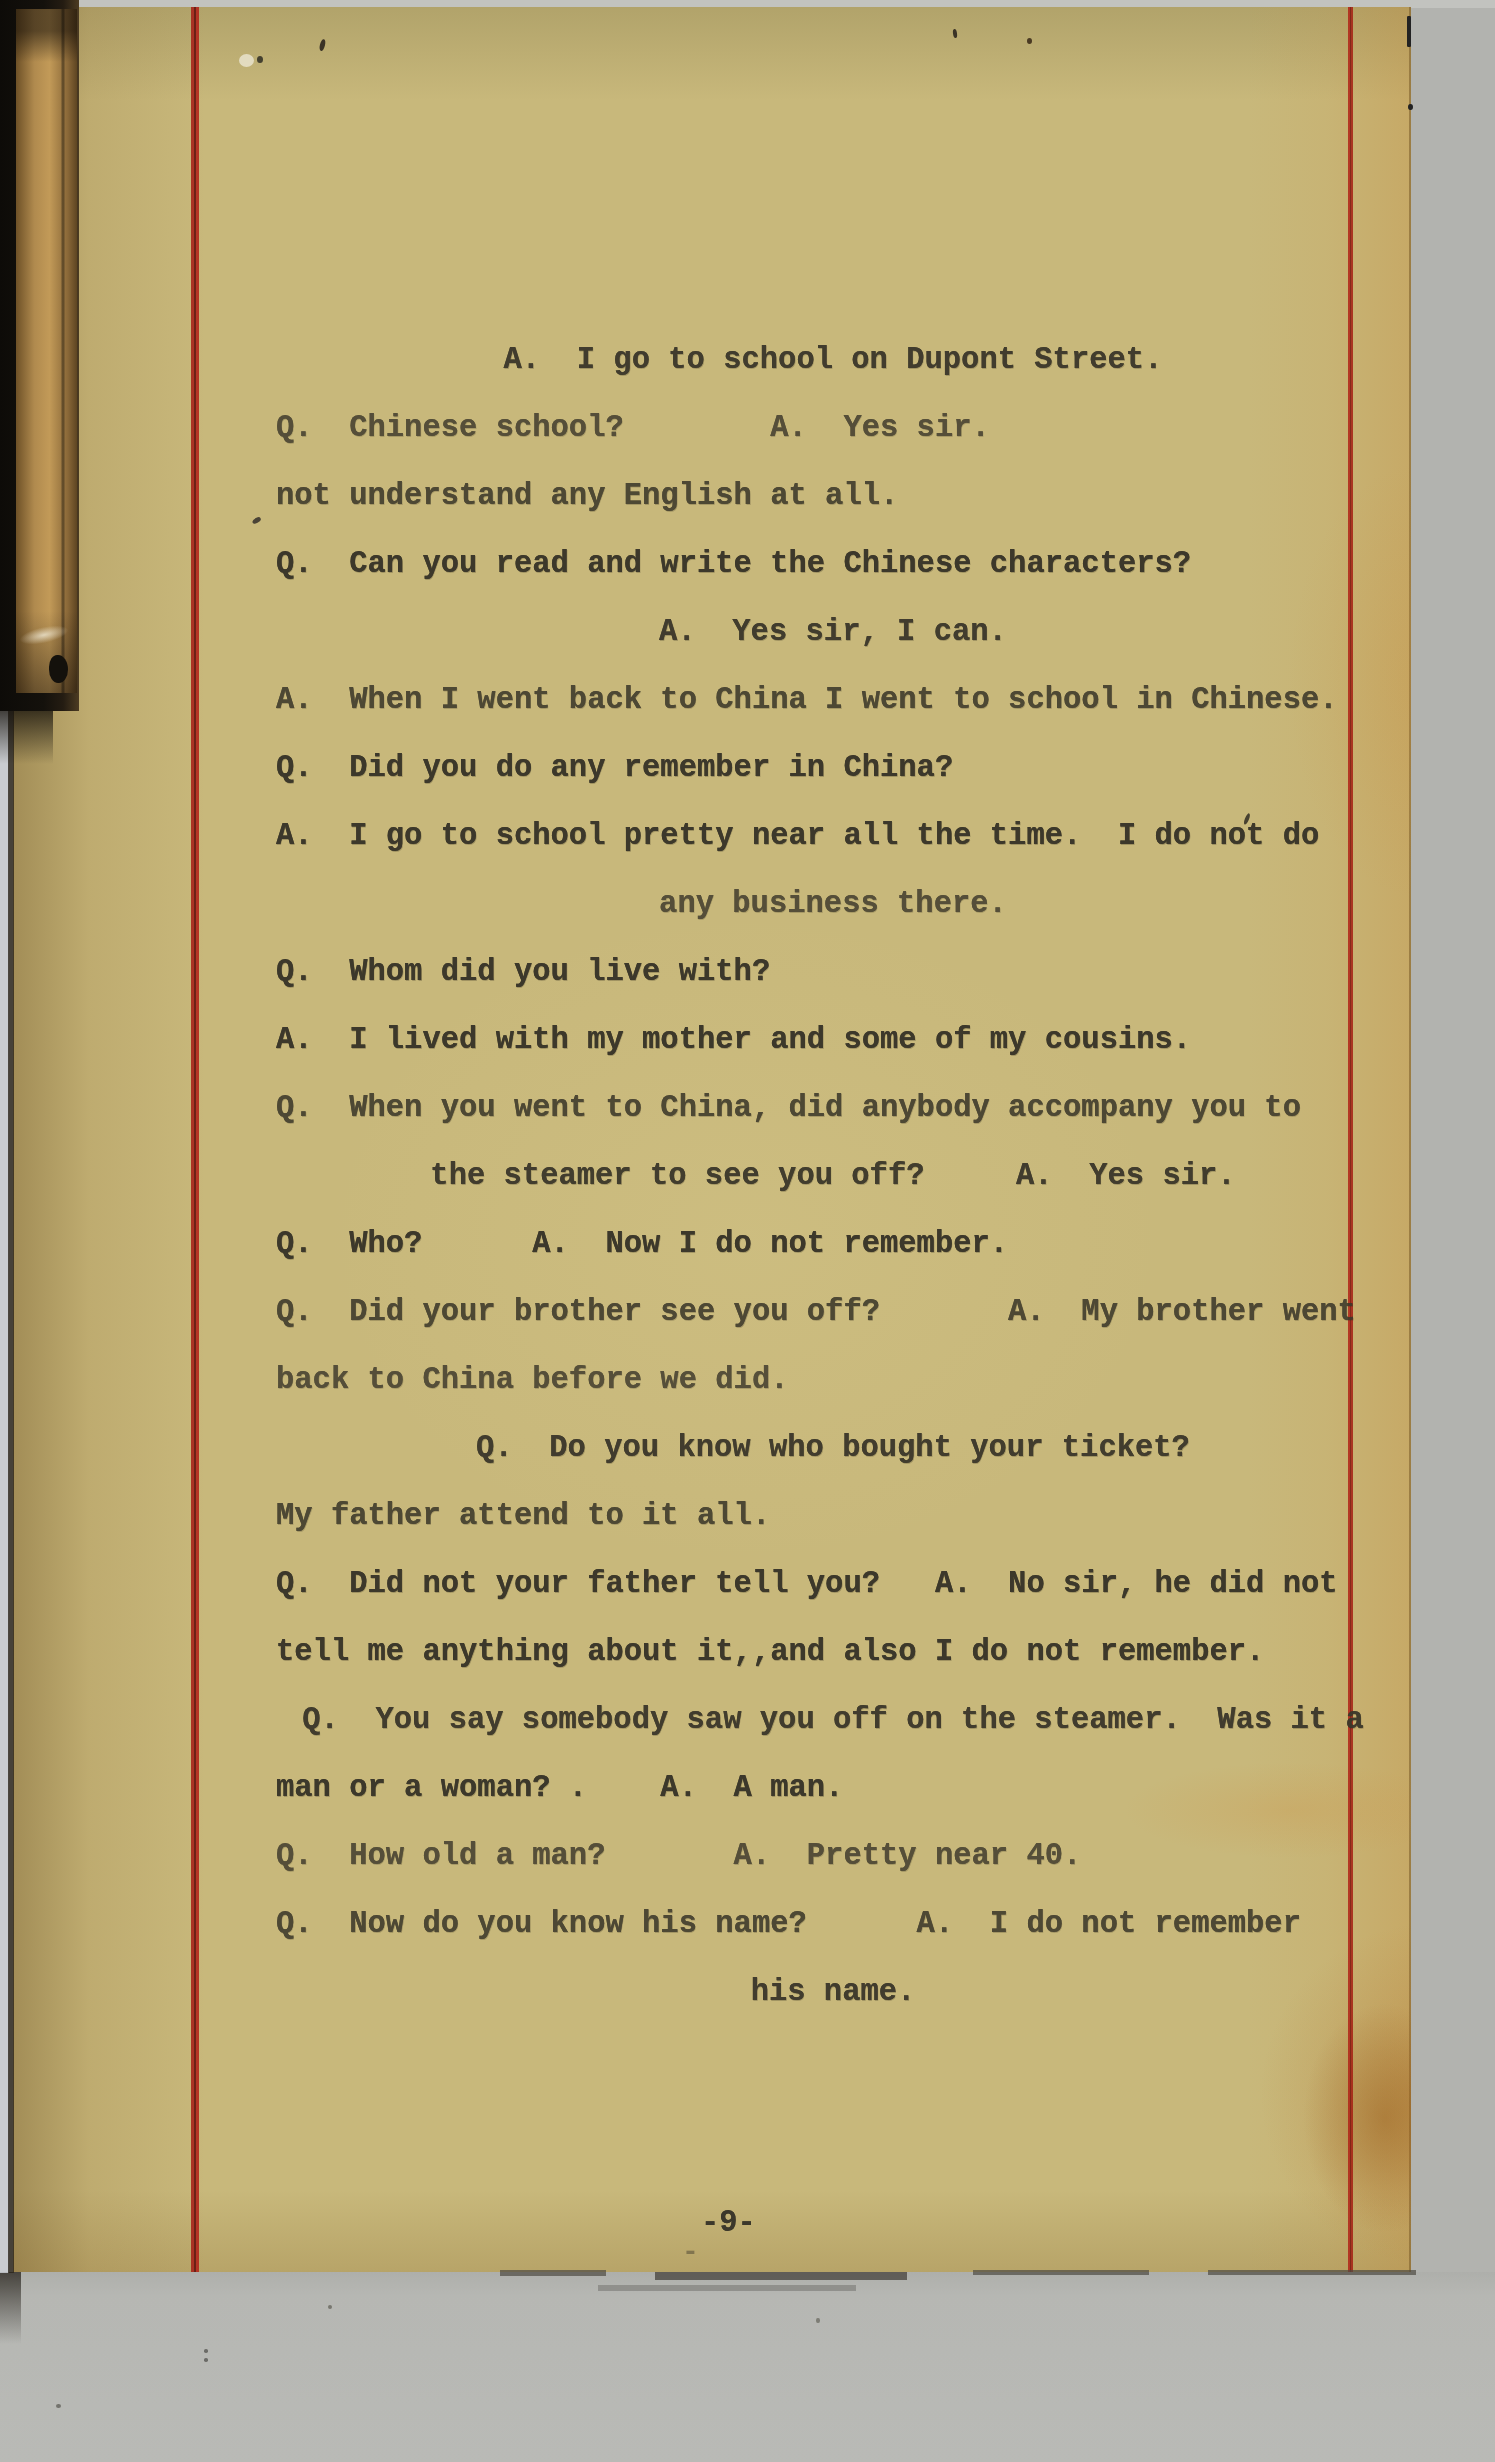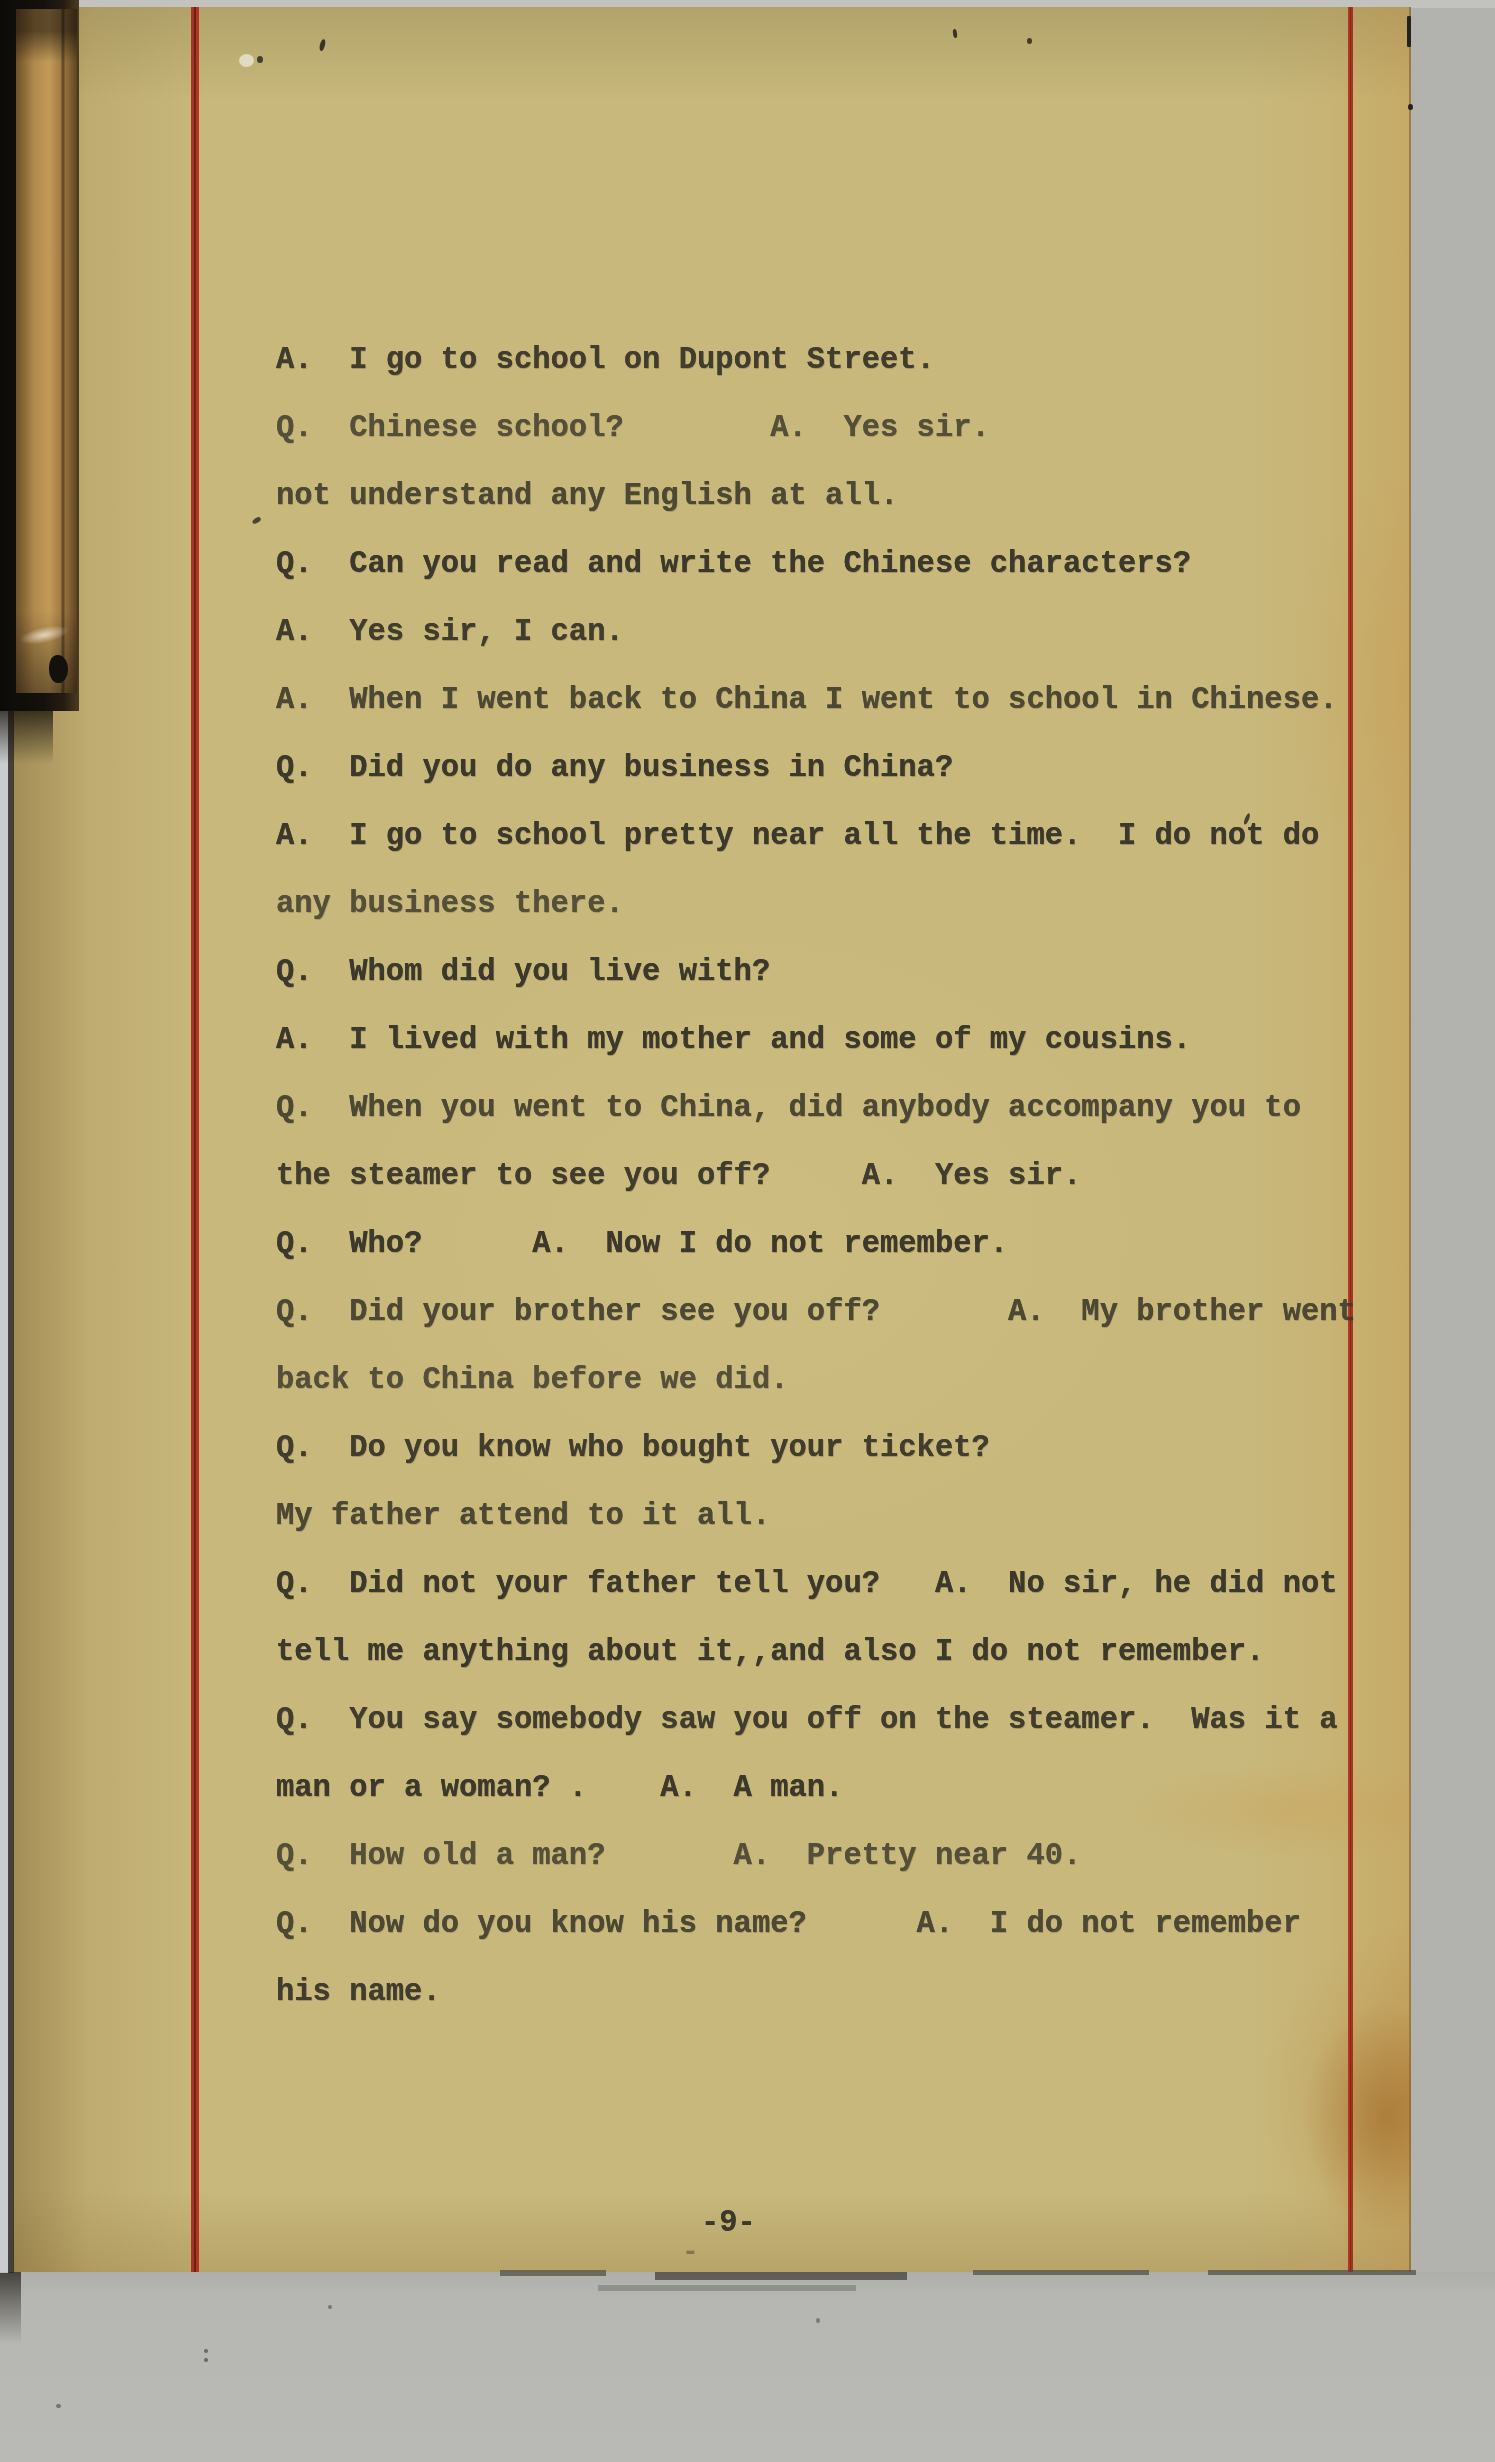--- a/index.html
+++ b/index.html
@@ -28,21 +28,21 @@
     background:linear-gradient(90deg,#a6221a 0 2.9px,#5f0f0a 2.9px 5.3px,#b3241a 5.3px 8.2px);opacity:.88;}
   .rule-right{position:absolute;left:1348px;top:7px;width:5.3px;height:2265px;
     background:linear-gradient(90deg,#b02317 0 1.8px,#76120b 1.8px 3.5px,#a41f13 3.5px 5.3px);opacity:.85;}
   
   .text-block{position:absolute;left:276px;top:326px;width:1114px;
     font:700 30.5px/68px "Liberation Mono",monospace;color:#3c382b;
     text-shadow:0 0 0.6px rgba(58,52,34,.85),0.6px 0.6px 0 rgba(58,52,34,.28);
     filter:blur(0.2px);}
   .line{white-space:pre;height:68px;}
   .line:nth-child(3n){opacity:.88;}
-  .line:nth-child(4n+1){opacity:.96;}
+  .line:nth-child(4n+1){opacity:.96;text-align:center;}
   .line:nth-child(7n+2){opacity:.82;}
   .page-number{position:absolute;left:701px;top:2206px;
     font:700 30.5px/35px "Liberation Mono",monospace;color:#3c382b;
     text-shadow:0 0 0.6px rgba(58,52,34,.85);filter:blur(0.2px);}
   .page-number-echo{position:absolute;left:682px;top:2241px;
     font:700 28px/23.5px "Liberation Mono",monospace;color:#3c382b;opacity:.45;filter:blur(0.3px);}
   
   .black-column{position:absolute;left:0;top:0;width:79px;height:711px;
     background:linear-gradient(90deg,#0d0b08 0,#14110c 55%,#241c12 80%,#4c3b22 100%);}
   .column-tail{position:absolute;left:0;top:711px;width:53px;height:53px;
@@ -95,21 +95,21 @@
   <div class="rule-left"></div>
   <div class="rule-right"></div>
 
   <div class="text-block" id="lines">
       <div class="line">A.  I go to school on Dupont Street.</div>
       <div class="line">Q.  Chinese school?        A.  Yes sir.</div>
       <div class="line">not understand any English at all.</div>
       <div class="line">Q.  Can you read and write the Chinese characters?</div>
       <div class="line">A.  Yes sir, I can.</div>
       <div class="line">A.  When I went back to China I went to school in Chinese.</div>
-      <div class="line">Q.  Did you do any business in China?</div>
+      <div class="line">Q.  Did you do any remember in China?</div>
       <div class="line">A.  I go to school pretty near all the time.  I do not do</div>
       <div class="line">any business there.</div>
       <div class="line">Q.  Whom did you live with?</div>
       <div class="line">A.  I lived with my mother and some of my cousins.</div>
       <div class="line">Q.  When you went to China, did anybody accompany you to</div>
       <div class="line">the steamer to see you off?     A.  Yes sir.</div>
       <div class="line">Q.  Who?      A.  Now I do not remember.</div>
       <div class="line">Q.  Did your brother see you off?       A.  My brother went</div>
       <div class="line">back to China before we did.</div>
       <div class="line">Q.  Do you know who bought your ticket?</div>

